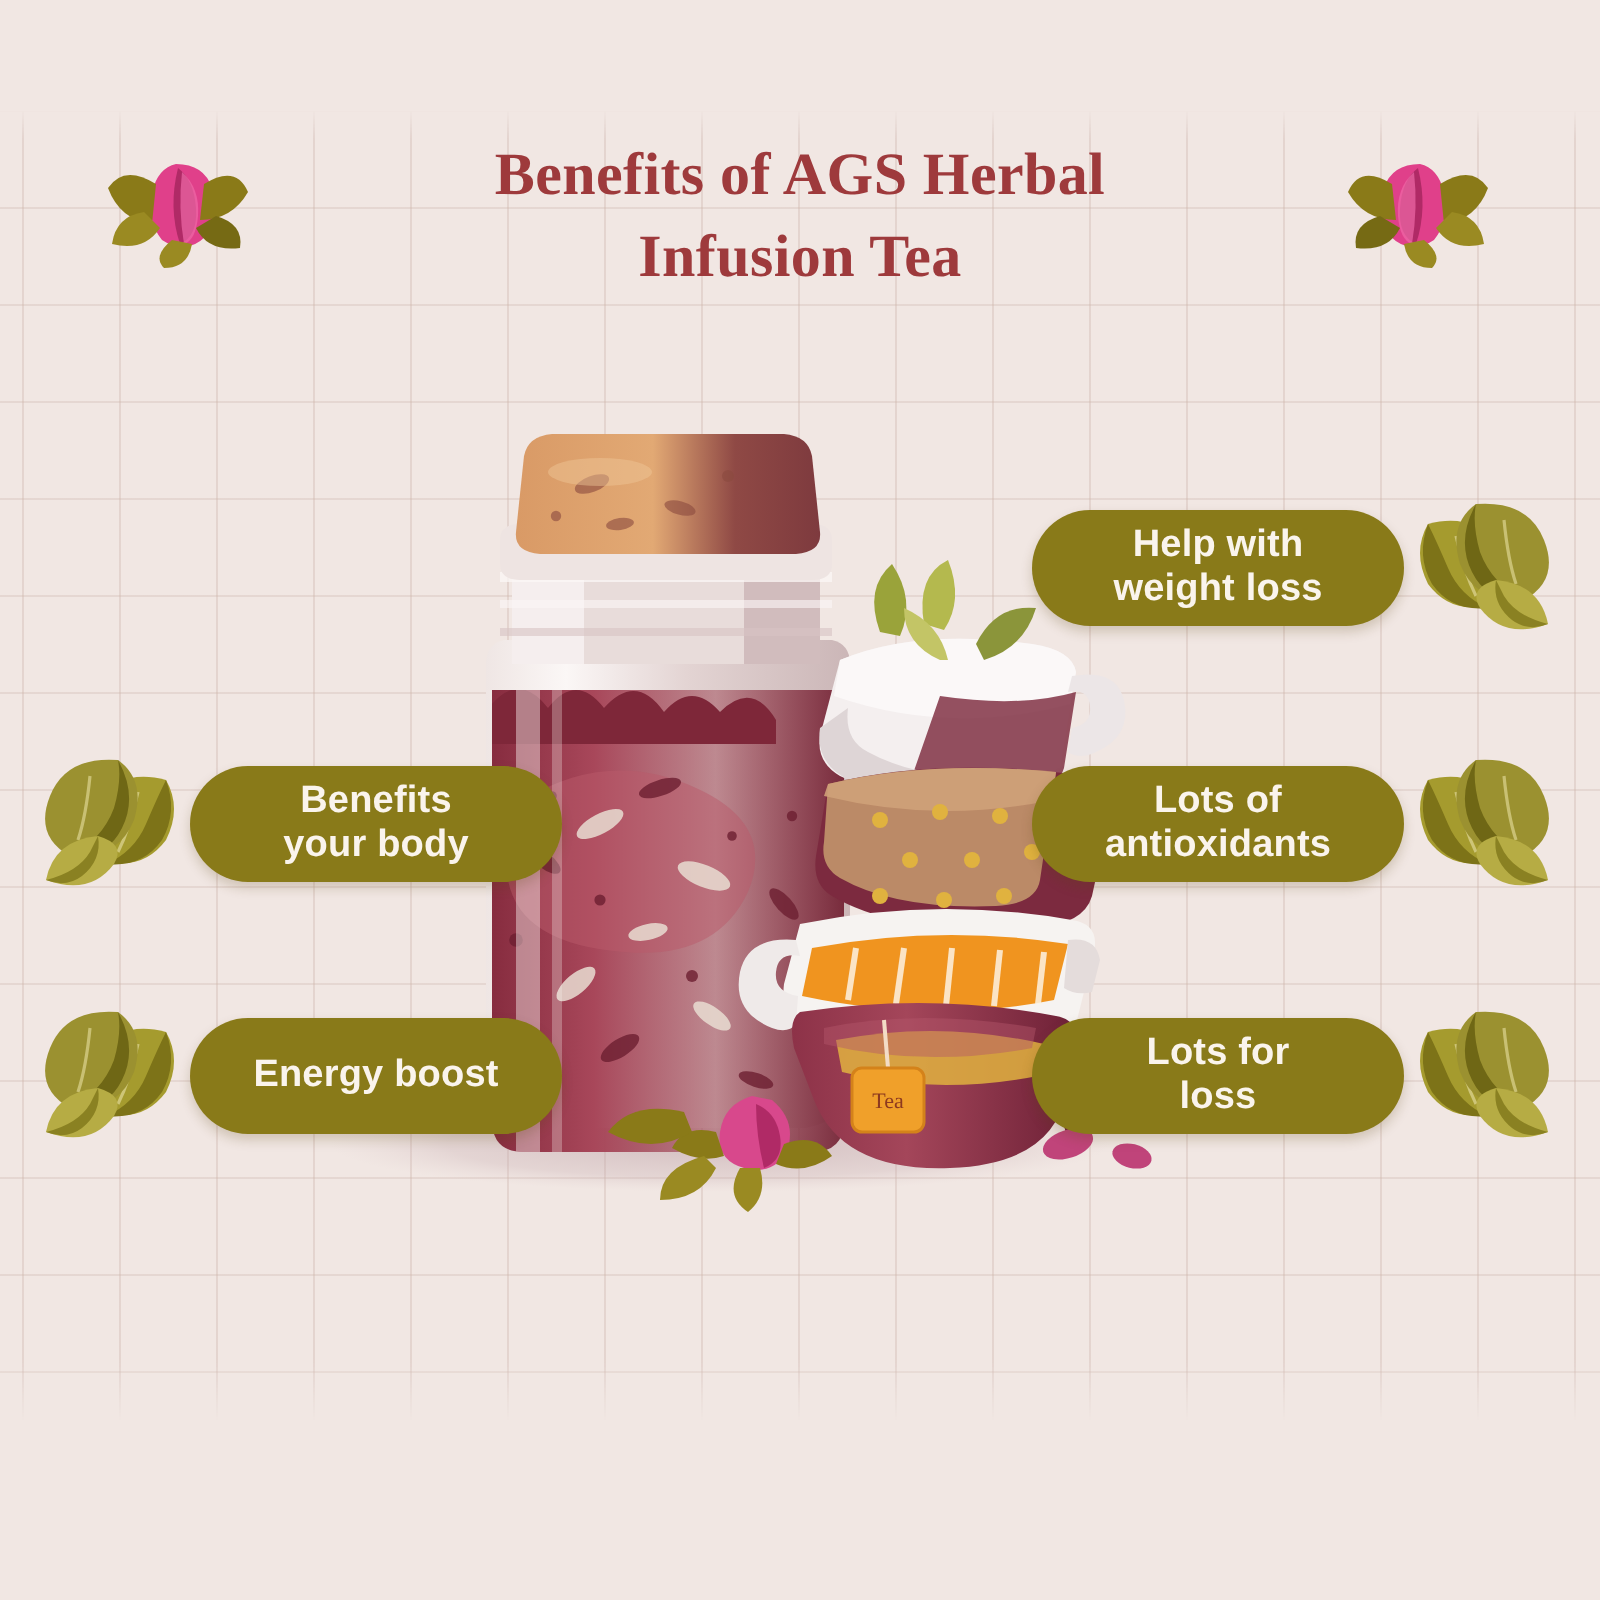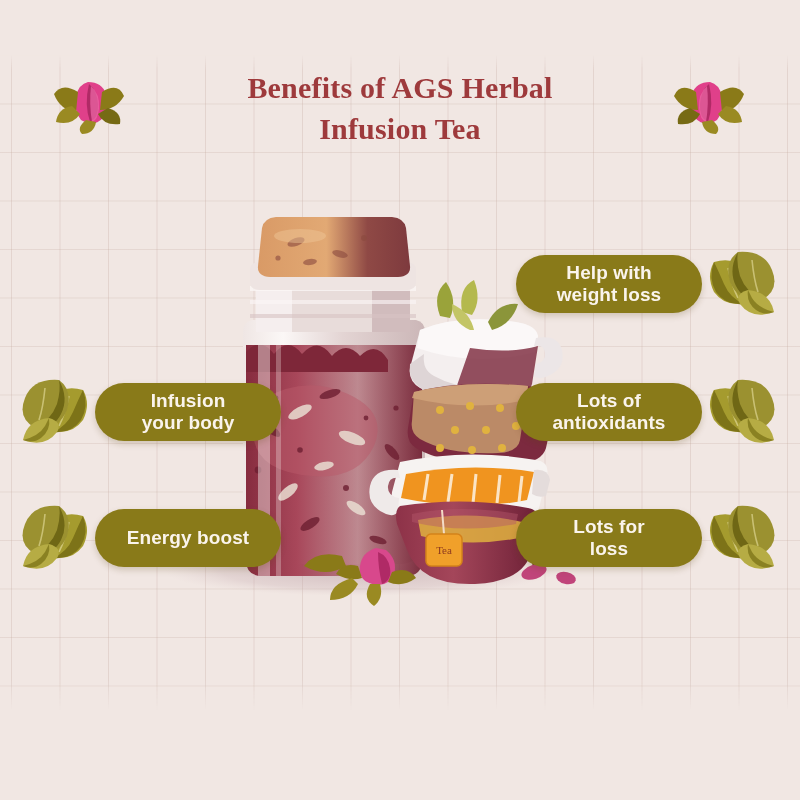--- a/index.html
+++ b/index.html
@@ -304,21 +304,21 @@
         <path d="M62 16 q6 16 -2 30 q-10 14 -28 12 q14 -6 20 -20 q6 -14 10 -22 z" fill="#7d7318"></path>
         <path d="M48 22 q-4 18 -10 30" stroke="#d8d08a" stroke-width="1.6" fill="none" opacity=".8"></path>
         <path d="M38 6 q-26 -2 -34 18 q-8 20 10 30 q24 2 32 -18 q6 -20 -8 -30 z" fill="#9b9130"></path>
         <path d="M38 6 q10 18 2 34 q-8 16 -26 14 q16 -8 22 -24 q4 -14 2 -24 z" fill="#6f6715"></path>
         <path d="M24 14 q-2 20 -6 32" stroke="#d8d08a" stroke-width="1.6" fill="none" opacity=".75"></path>
         <path d="M28 44 q-22 2 -26 22 q22 8 34 -8 q6 -10 -8 -14 z" fill="#b6ac44"></path>
         <path d="M28 44 q2 12 -8 20 q-8 6 -18 2 q16 -4 22 -14 z" fill="#8a8122"></path>
       </svg>
     </div>
     <div class="txt">
-      <span>Infusion</span><br>
+      <span>Benefits</span><br>
       <span>your body</span>
     </div>
   </div>
 
   <div class="pill left row3">
     <div class="leafset">
       <svg viewBox="0 0 96 76" xmlns="http://www.w3.org/2000/svg">
         <path d="M62 16 q-22 -6 -34 10 q-10 16 2 30 q20 6 32 -10 q8 -16 0 -30 z" fill="#a59b2e"></path>
         <path d="M62 16 q6 16 -2 30 q-10 14 -28 12 q14 -6 20 -20 q6 -14 10 -22 z" fill="#7d7318"></path>
         <path d="M48 22 q-4 18 -10 30" stroke="#d8d08a" stroke-width="1.6" fill="none" opacity=".8"></path>

